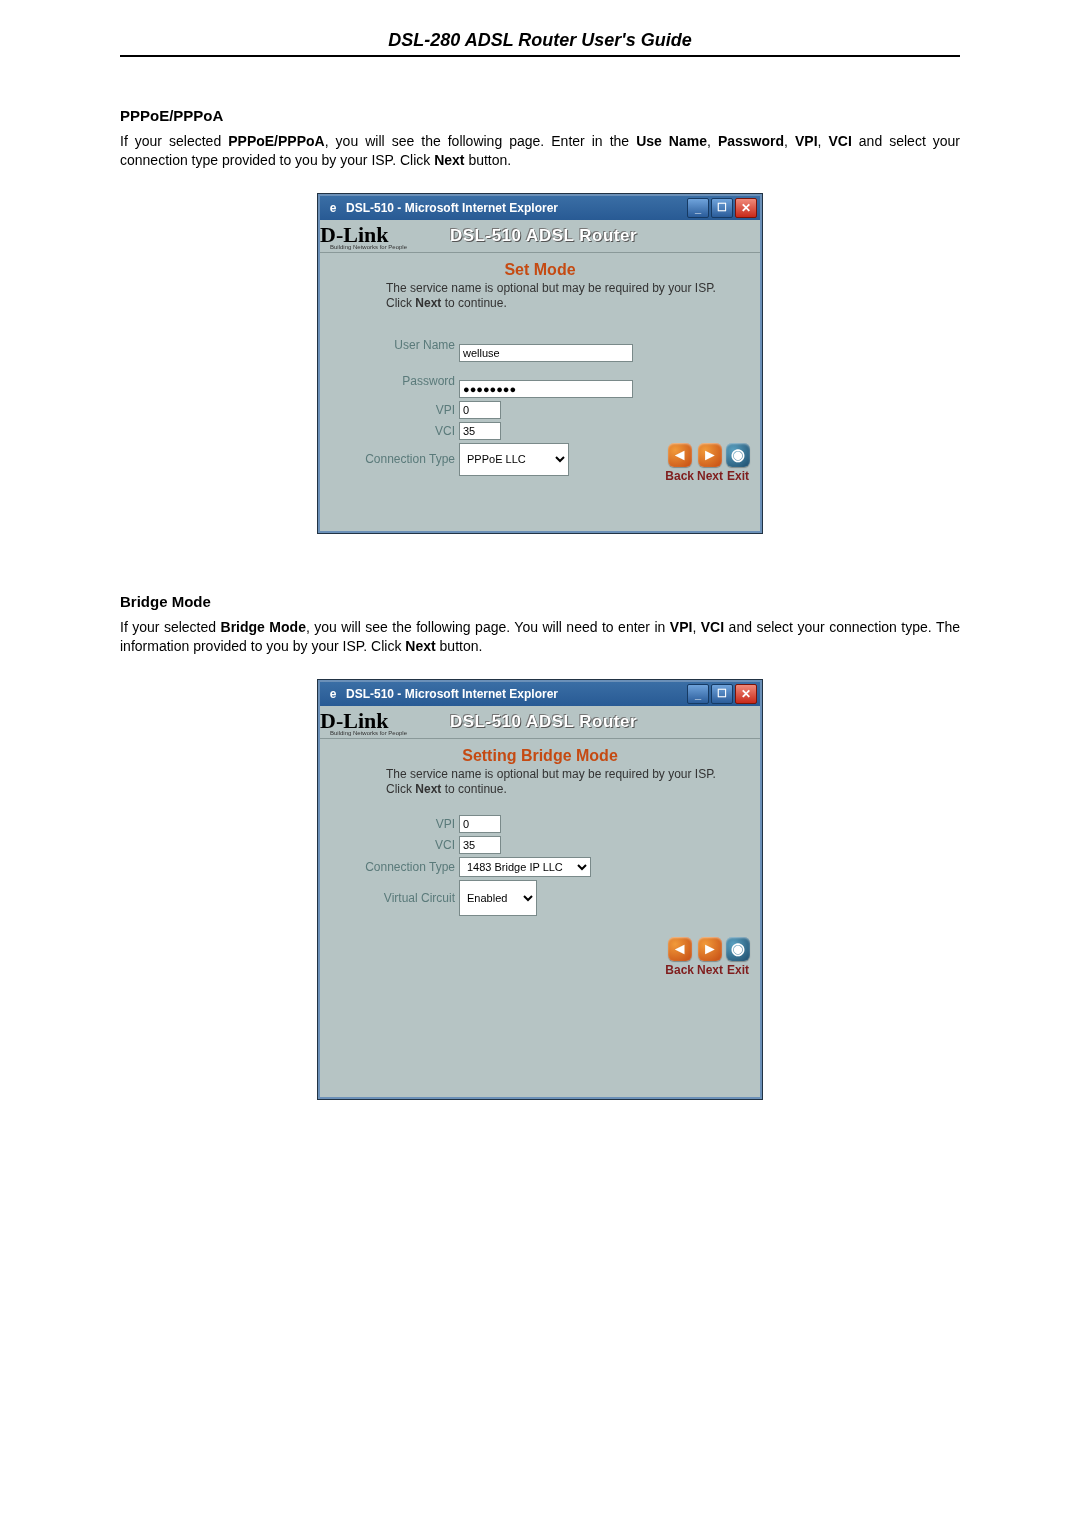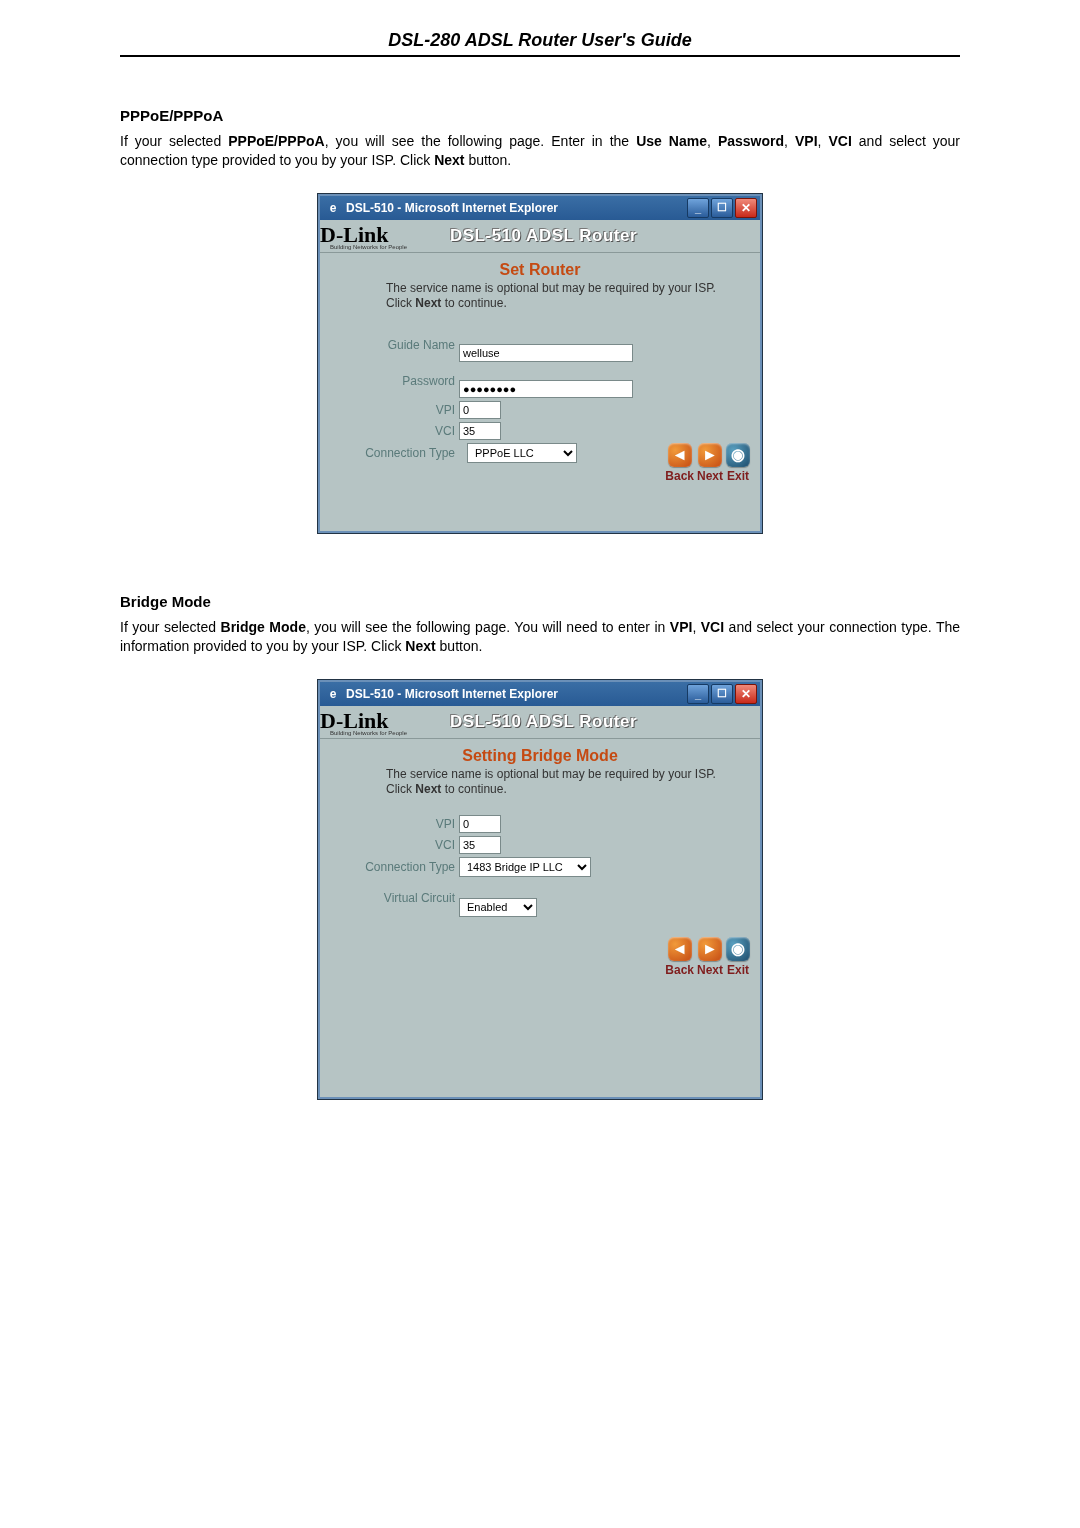--- a/index.html
+++ b/index.html
@@ -151,23 +151,23 @@
   .form-input, .form-select {
     height: 18px;
     border: 1px solid #7a8a8a;
     background:#fff;
     font-size:11px;
     padding: 0 3px;
     box-sizing:border-box;
   }
   .w-long { width: 174px; margin-top: 15px; }
   .w-short { width: 42px; }
-  .w-sel { width: 110px; height:20px;margin-left:8px; }
+  .w-sel { width: 110px; height:33px; }
   .w-sel-wide { width: 132px; height:20px; }
-  .w-sel-small { width: 78px; height:19px;margin-top:18px; }
+  .w-sel-small { width: 78px; height:36px; }
   .nav-btns {
     position:absolute;
     right: 10px;
     bottom: 48px;
     display:flex;
     gap: 3px;
   }
   .content-area.tall .nav-btns { bottom: 120px; }
   .nav-col {
     display:flex;
@@ -212,28 +212,28 @@
       </div>
     </div>
     <div class="logo-row">
       <div>
         <div class="dlink-logo">D-Link</div>
         <span class="dlink-sub">Building Networks for People</span>
       </div>
       <div class="router-label">DSL-510 ADSL Router</div>
     </div>
     <div class="content-area">
-      <div class="wiz-title">Set Router</div>
+      <div class="wiz-title">Set Mode</div>
       <div class="instr">
         <span>The service name is optional but may be required by your ISP.</span><br>
         <span>Click </span><span class="b">Next</span><span> to continue.</span>
       </div>
       <div class="form-grid">
         <div class="form-row">
-          <div class="form-label">Guide Name</div>
+          <div class="form-label">User Name</div>
           <input class="form-input w-long" value="welluse" style="">
         </div>
         <div class="form-row">
           <div class="form-label">Password</div>
           <input class="form-input w-long" value="●●●●●●●●" style="">
         </div>
         <div class="form-row">
           <div class="form-label">VPI</div>
           <input class="form-input w-short" value="0" style="">
         </div>

